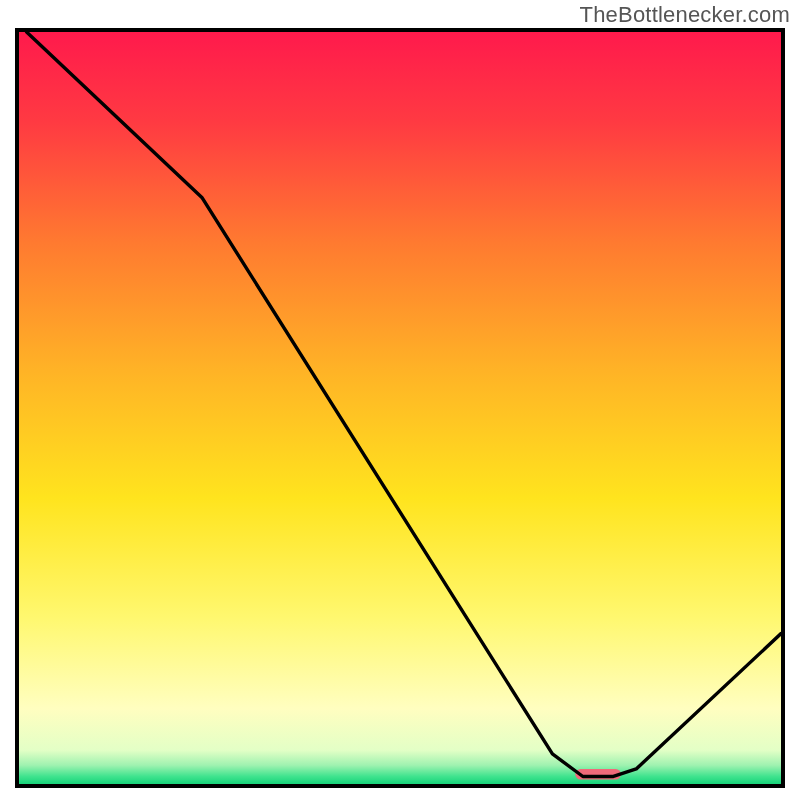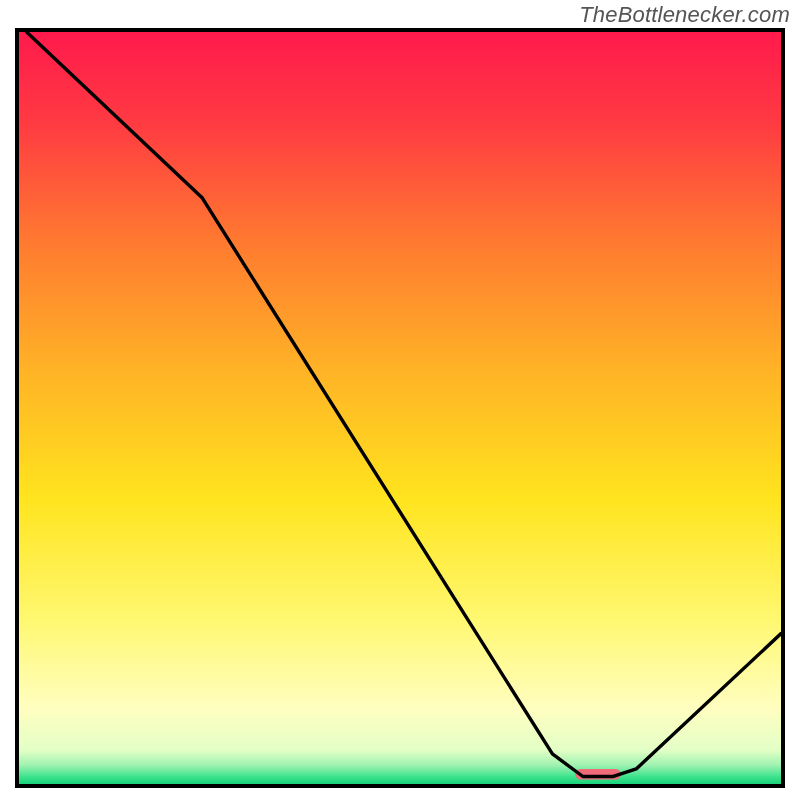--- a/index.html
+++ b/index.html
@@ -7,21 +7,20 @@
     padding: 0;
     width: 800px;
     height: 800px;
     background: #ffffff;
     font-family: Arial, Helvetica, sans-serif;
   }
   .wrap {
     position: relative;
     width: 800px;
     height: 616px;
-    font-style: italic;
   }
   .watermark {
     position: absolute;
     top: 2px;
     right: 10px;
     color: #555;
     font-size: 22px;
     font-weight: 500;
     letter-spacing: 0.2px;
     z-index: 10;

